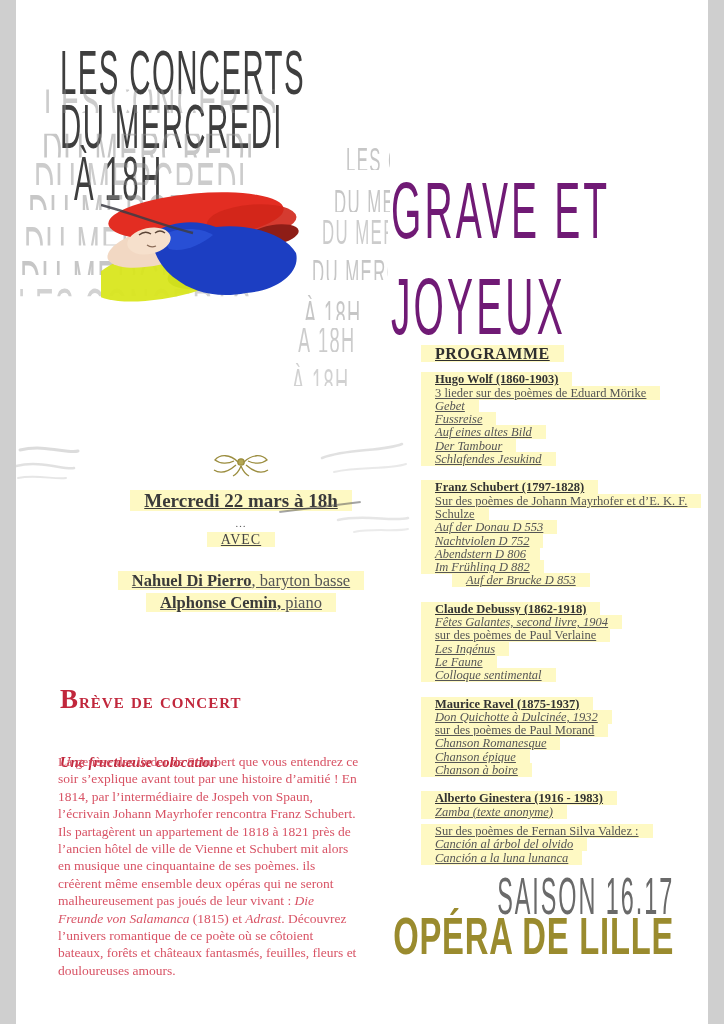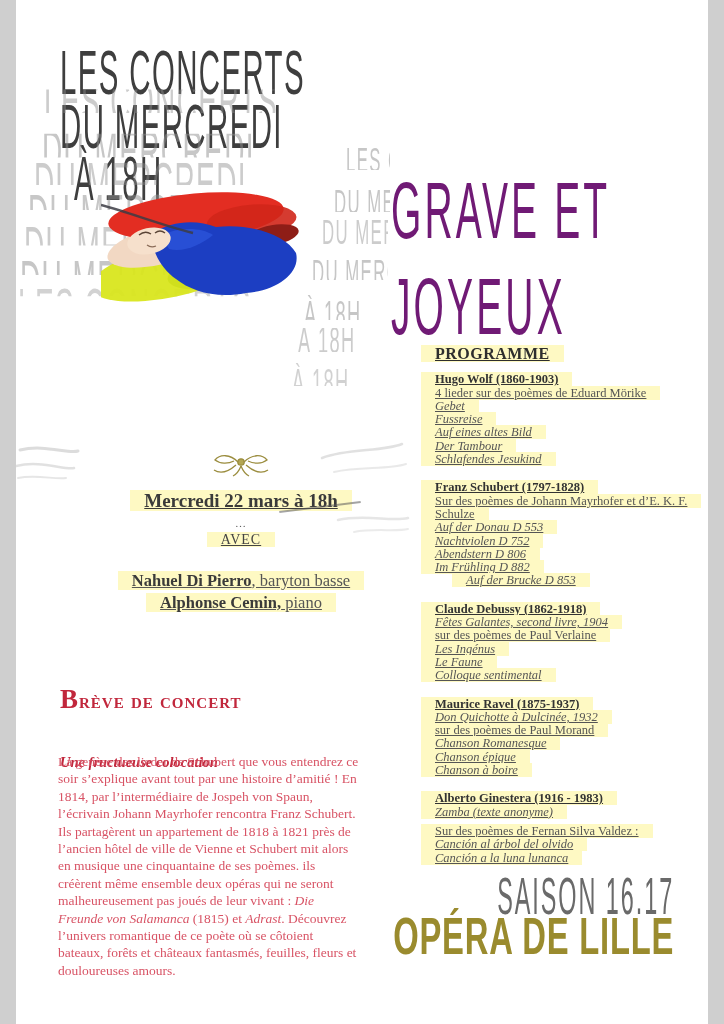--- a/index.html
+++ b/index.html
@@ -154,21 +154,21 @@
     <div><span class="cond" style="font-size:50px;transform:scale(.78,1.6);">JOYEUX</span></div>
   </div>
 
   <div class="programme">
     <div class="prog-heading"><span class="hl">PROGRAMME</span></div>
 
     <div class="prog-section">
       <span class="prog-line composer"><span class="hl">Hugo Wolf (1860-1903)</span></span>
       <div>
 
-      <span class="prog-line"><span class="hl">4 lieder sur des poèmes de Eduard Mörike</span></span>
+      <span class="prog-line"><span class="hl">3 lieder sur des poèmes de Eduard Mörike</span></span>
           <span class="prog-line italic" style="font-style: italic;"><span class="hl">Gebet</span></span>
           <span class="prog-line italic" style="font-style: italic;"><span class="hl">Fussreise</span></span>
           <span class="prog-line italic" style="font-style: italic;"><span class="hl">Auf eines altes Bild</span></span>
           <span class="prog-line italic" style="font-style: italic;"><span class="hl">Der Tambour</span></span>
           <span class="prog-line italic" style="font-style: italic;"><span class="hl">Schlafendes Jesukind</span></span>
         </div>
     </div>
 
     <div class="prog-section">
       <span class="prog-line composer"><span class="hl">Franz Schubert (1797-1828)</span></span>

